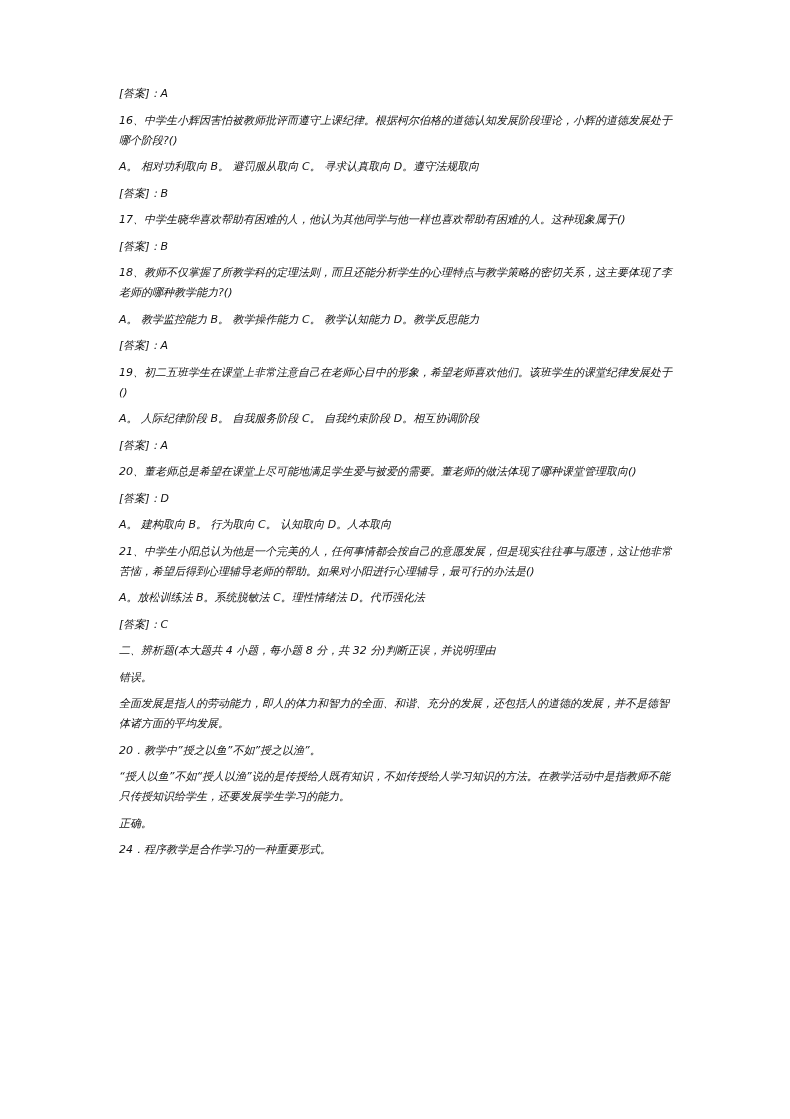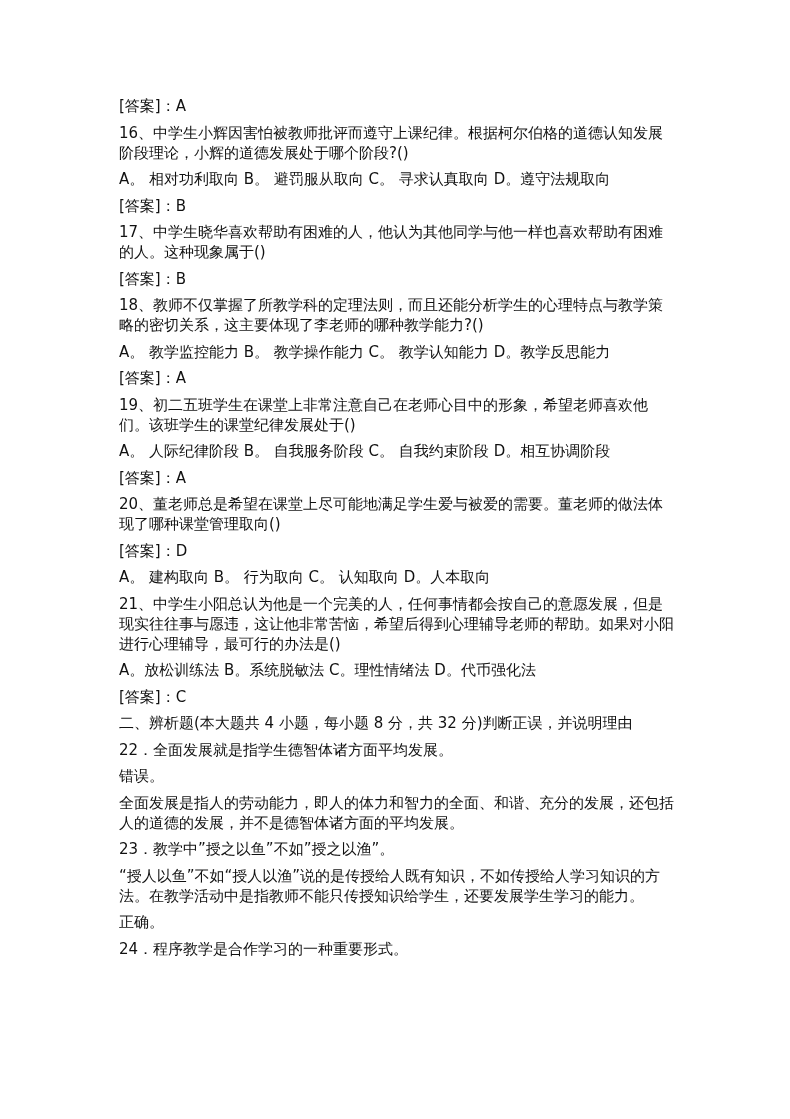--- a/index.html
+++ b/index.html
@@ -2,22 +2,22 @@
 <html><head>
 <meta charset="utf-8">
 <style>
   html, body { margin: 0; padding: 0; background: #ffffff; }
   body {
     width: 790px; height: 1119px; position: relative; overflow: hidden;
     font-family: "DejaVu Sans", "Liberation Sans", sans-serif;
     color: #111111;
   }
   .page {
-    position: absolute; left: 119px; top: 96px; width: 556px;
-    font-size: 15px; line-height: 20px;
+    position: absolute; left: 119px; top: 84px; width: 556px;
+    font-size: 11px; line-height: 20px; font-style: italic;
   }
   .p { margin: 0 0 6.5px 0; white-space: pre-wrap; word-break: break-all; }
 </style>
 </head>
 <body>
 
 <div class="page">
   <p class="p">[答案]：A</p>
   <p class="p">16、中学生小辉因害怕被教师批评而遵守上课纪律。根据柯尔伯格的道德认知发展阶段理论，小辉的道德发展处于哪个阶段?()</p>
   <p class="p">A。 相对功利取向 B。 避罚服从取向 C。 寻求认真取向 D。遵守法规取向</p>
@@ -30,20 +30,19 @@
   <p class="p">19、初二五班学生在课堂上非常注意自己在老师心目中的形象，希望老师喜欢他们。该班学生的课堂纪律发展处于()</p>
   <p class="p">A。 人际纪律阶段 B。 自我服务阶段 C。 自我约束阶段 D。相互协调阶段</p>
   <p class="p">[答案]：A</p>
   <p class="p">20、董老师总是希望在课堂上尽可能地满足学生爱与被爱的需要。董老师的做法体现了哪种课堂管理取向()</p>
   <p class="p">[答案]：D</p>
   <p class="p">A。 建构取向 B。 行为取向 C。 认知取向 D。人本取向</p>
   <p class="p">21、中学生小阳总认为他是一个完美的人，任何事情都会按自己的意愿发展，但是现实往往事与愿违，这让他非常苦恼，希望后得到心理辅导老师的帮助。如果对小阳进行心理辅导，最可行的办法是()</p>
   <p class="p">A。放松训练法 B。系统脱敏法 C。理性情绪法 D。代币强化法</p>
   <p class="p">[答案]：C</p>
   <p class="p">二、辨析题(本大题共 4 小题，每小题 8 分，共 32 分)判断正误，并说明理由</p>
-  <p class="p">22．全面发展就是指学生德智体诸方面平均发展。</p>
   <p class="p">错误。</p>
   <p class="p">全面发展是指人的劳动能力，即人的体力和智力的全面、和谐、充分的发展，还包括人的道德的发展，并不是德智体诸方面的平均发展。</p>
-  <p class="p">23．教学中”授之以鱼”不如”授之以渔”。</p>
+  <p class="p">20．教学中”授之以鱼”不如”授之以渔”。</p>
   <p class="p">“授人以鱼”不如“授人以渔”说的是传授给人既有知识，不如传授给人学习知识的方法。在教学活动中是指教师不能只传授知识给学生，还要发展学生学习的能力。</p>
   <p class="p">正确。</p>
   <p class="p">24．程序教学是合作学习的一种重要形式。</p>
 </div>
 
 </body></html>

